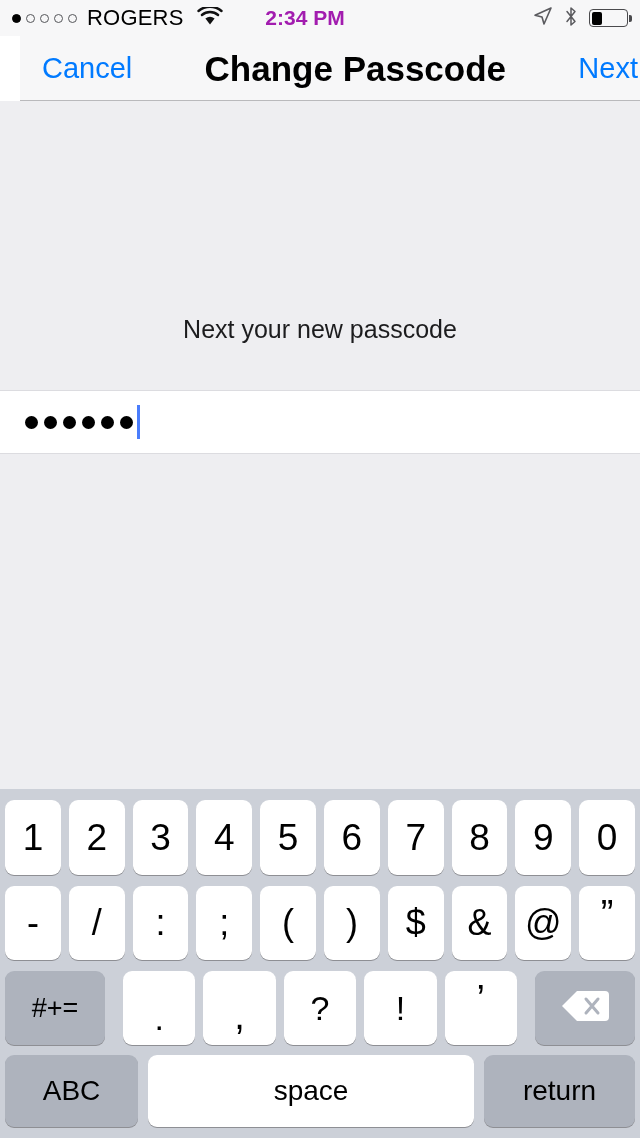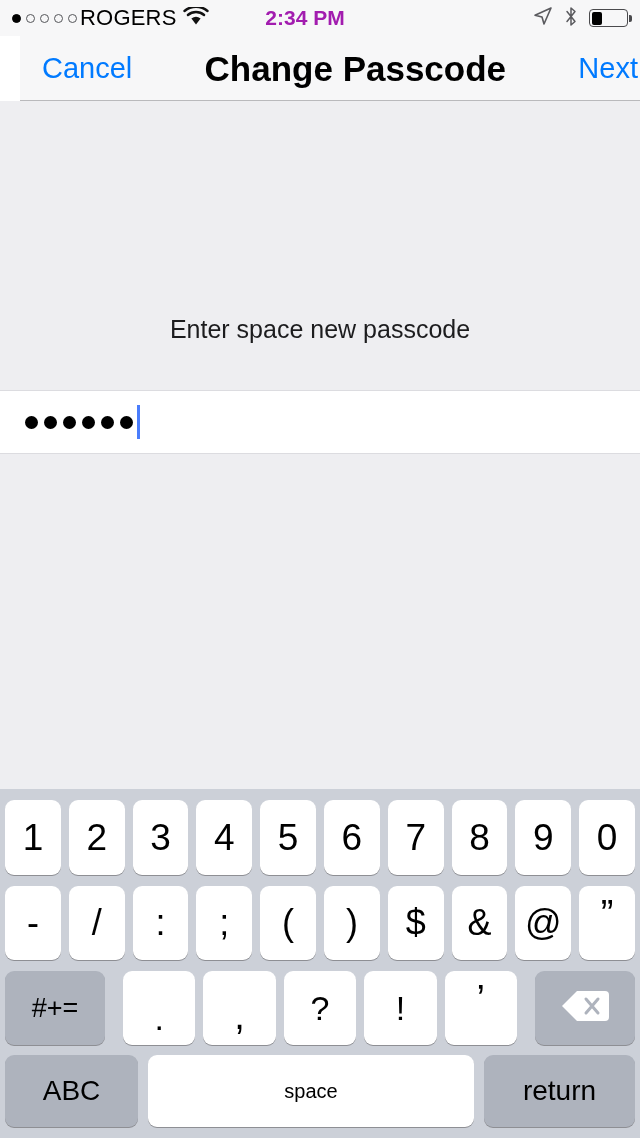--- a/index.html
+++ b/index.html
@@ -24,21 +24,21 @@
     height: 36px;
     background: #f7f7f8;
     display: flex;
     align-items: center;
     box-sizing: border-box;
     padding: 0 12px;
   }
   .status-left {
     display: flex;
     align-items: center;
-    gap: 3px;
+    gap: 10px;
     flex: 0 0 auto;
     width: 200px;
   }
   .signal-dots {
     display: flex;
     align-items: center;
     gap: 5px;
   }
   .sdot {
     width: 9px; height: 9px;
@@ -228,21 +228,21 @@
     padding: 0 10px;
   }
   .key.abc {
     width: 133px; height: 72px;
     font-size: 28px;
     flex: 0 0 auto;
   }
   .key.space {
     flex: 1 1 auto;
     height: 72px;
-    font-size: 20px;
+    font-size: 28px;
   }
   .key.return {
     width: 151px; height: 72px;
     font-size: 28px;
     flex: 0 0 auto;
   }
   .glyph-dot { font-size: 34px; position: relative; top: 10px; }
   .glyph-comma { font-size: 38px; position: relative; top: 8px; }
   .glyph-apos { font-size: 38px; position: relative; top: -9px; }
   .glyph-quote { font-size: 38px; position: relative; top: -9px; }
@@ -288,21 +288,21 @@
   </div>
 </div>
 
 <div class="nav-bar">
   <div class="nav-btn">Cancel</div>
   <div class="nav-title">Change Passcode</div>
   <div class="nav-btn">Next</div>
 </div>
 
 <div class="content">
-  <div class="prompt">Enter space new passcode</div>
+  <div class="prompt">Next your new passcode</div>
 
   <div class="passcode-field">
     <div class="dots">
       <span class="pdot"></span>
       <span class="pdot"></span>
       <span class="pdot"></span>
       <span class="pdot"></span>
       <span class="pdot"></span>
       <span class="pdot"></span>
     </div>

